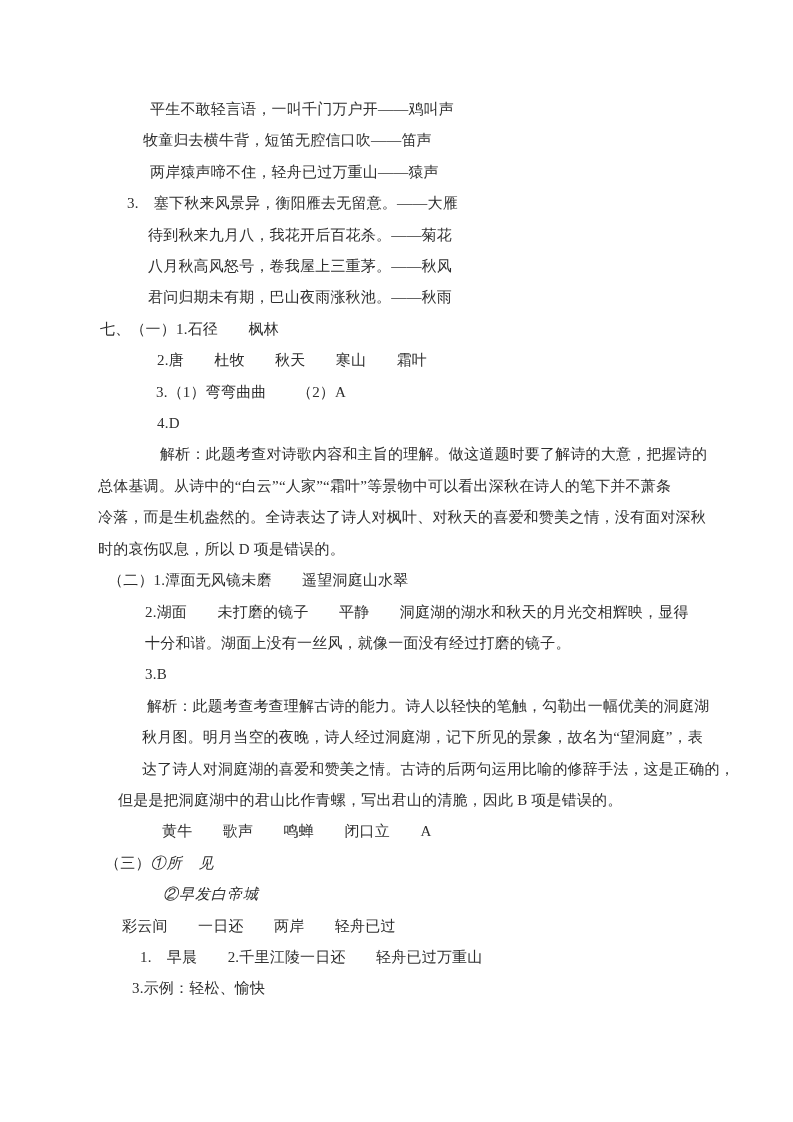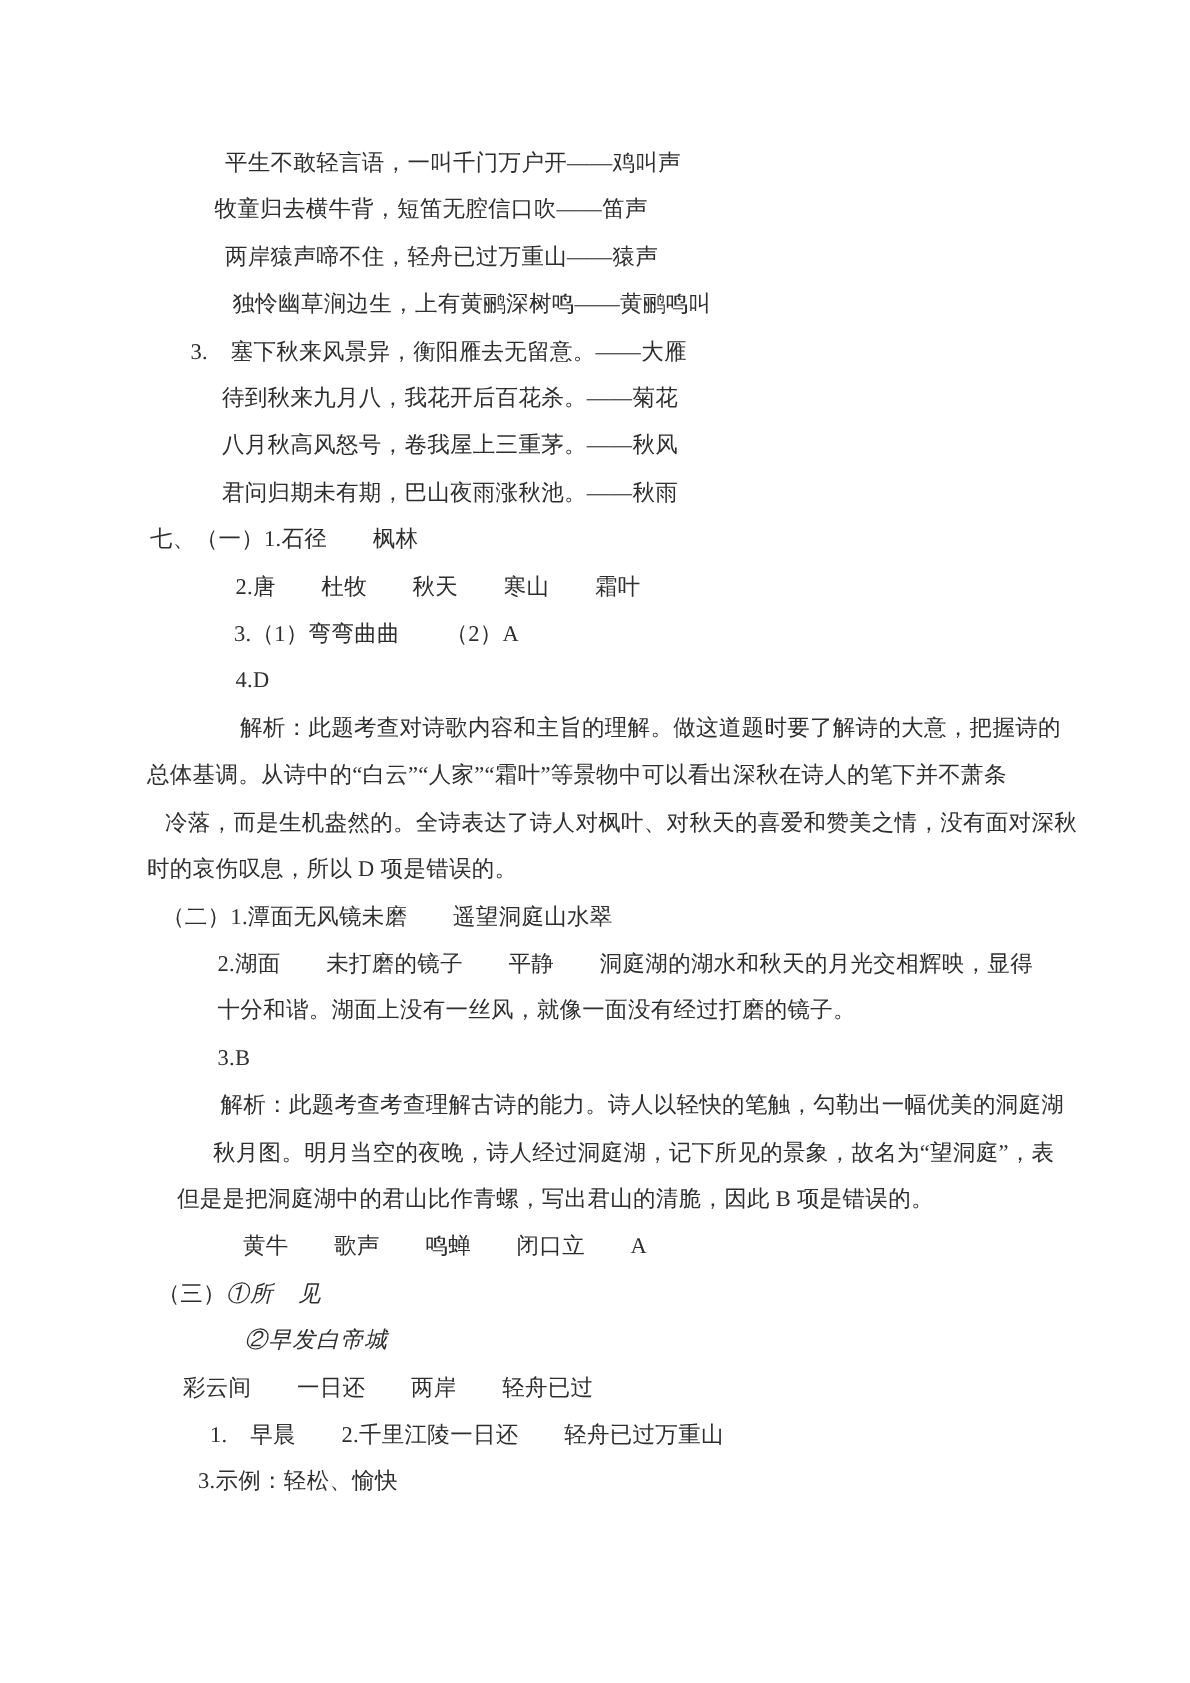--- a/index.html
+++ b/index.html
@@ -31,39 +31,39 @@
   }
 </style>
 </head>
 <body>
 
 <div class="page">
   <div class="content">
     <div class="line" style="margin-left:52px">平生不敢轻言语，一叫千门万户开——鸡叫声</div>
     <div class="line" style="margin-left:45px">牧童归去横牛背，短笛无腔信口吹——笛声</div>
     <div class="line" style="margin-left:52px">两岸猿声啼不住，轻舟已过万重山——猿声</div>
-    <div class="line" style="margin-left:57px">独怜幽草涧边生，上有黄鹂深树鸣——黄鹂鸣叫</div>
     <div class="line" style="margin-left:29px">3.　塞下秋来风景异，衡阳雁去无留意。——大雁</div>
     <div class="line" style="margin-left:50px">待到秋来九月八，我花开后百花杀。——菊花</div>
     <div class="line" style="margin-left:50px">八月秋高风怒号，卷我屋上三重茅。——秋风</div>
     <div class="line" style="margin-left:50px">君问归期未有期，巴山夜雨涨秋池。——秋雨</div>
     <div class="line" style="margin-left:2px">七、（一）1.石径　　枫林</div>
     <div class="line" style="margin-left:59px">2.唐　　杜牧　　秋天　　寒山　　霜叶</div>
     <div class="line" style="margin-left:58px">3.（1）弯弯曲曲　　（2）A</div>
     <div class="line" style="margin-left:59px">4.D</div>
     <div class="line" style="margin-left:62px">解析：此题考查对诗歌内容和主旨的理解。做这道题时要了解诗的大意，把握诗的</div>
     <div class="line" style="margin-left:0px">总体基调。从诗中的“白云”“人家”“霜叶”等景物中可以看出深秋在诗人的笔下并不萧条</div>
-    <div class="line" style="margin-left:12px">冷落，而是生机盎然的。全诗表达了诗人对枫叶、对秋天的喜爱和赞美之情，没有面对深秋</div>
+    <div class="line" style="margin-left:0px">冷落，而是生机盎然的。全诗表达了诗人对枫叶、对秋天的喜爱和赞美之情，没有面对深秋</div>
     <div class="line" style="margin-left:0px">时的哀伤叹息，所以 D 项是错误的。</div>
     <div class="line" style="margin-left:10px">（二）1.潭面无风镜未磨　　遥望洞庭山水翠</div>
     <div class="line" style="margin-left:47px">2.湖面　　未打磨的镜子　　平静　　洞庭湖的湖水和秋天的月光交相辉映，显得</div>
     <div class="line" style="margin-left:47px">十分和谐。湖面上没有一丝风，就像一面没有经过打磨的镜子。</div>
     <div class="line" style="margin-left:47px">3.B</div>
     <div class="line" style="margin-left:49px">解析：此题考查考查理解古诗的能力。诗人以轻快的笔触，勾勒出一幅优美的洞庭湖</div>
     <div class="line" style="margin-left:44px">秋月图。明月当空的夜晚，诗人经过洞庭湖，记下所见的景象，故名为“望洞庭”，表</div>
+    <div class="line" style="margin-left:44px">达了诗人对洞庭湖的喜爱和赞美之情。古诗的后两句运用比喻的修辞手法，这是正确的，</div>
     <div class="line" style="margin-left:20px">但是是把洞庭湖中的君山比作青螺，写出君山的清脆，因此 B 项是错误的。</div>
     <div class="line" style="margin-left:64px">黄牛　　歌声　　鸣蝉　　闭口立　　A</div>
     <div class="line" style="margin-left:7px"><span>（三）</span><span class="kai">①所　见</span></div>
     <div class="line kai" style="margin-left:65px">②早发白帝城</div>
     <div class="line" style="margin-left:24px">彩云间　　一日还　　两岸　　轻舟已过</div>
     <div class="line" style="margin-left:42px">1.　早晨　　2.千里江陵一日还　　轻舟已过万重山</div>
     <div class="line" style="margin-left:34px">3.示例：轻松、愉快</div>
   </div>
 </div>
 

